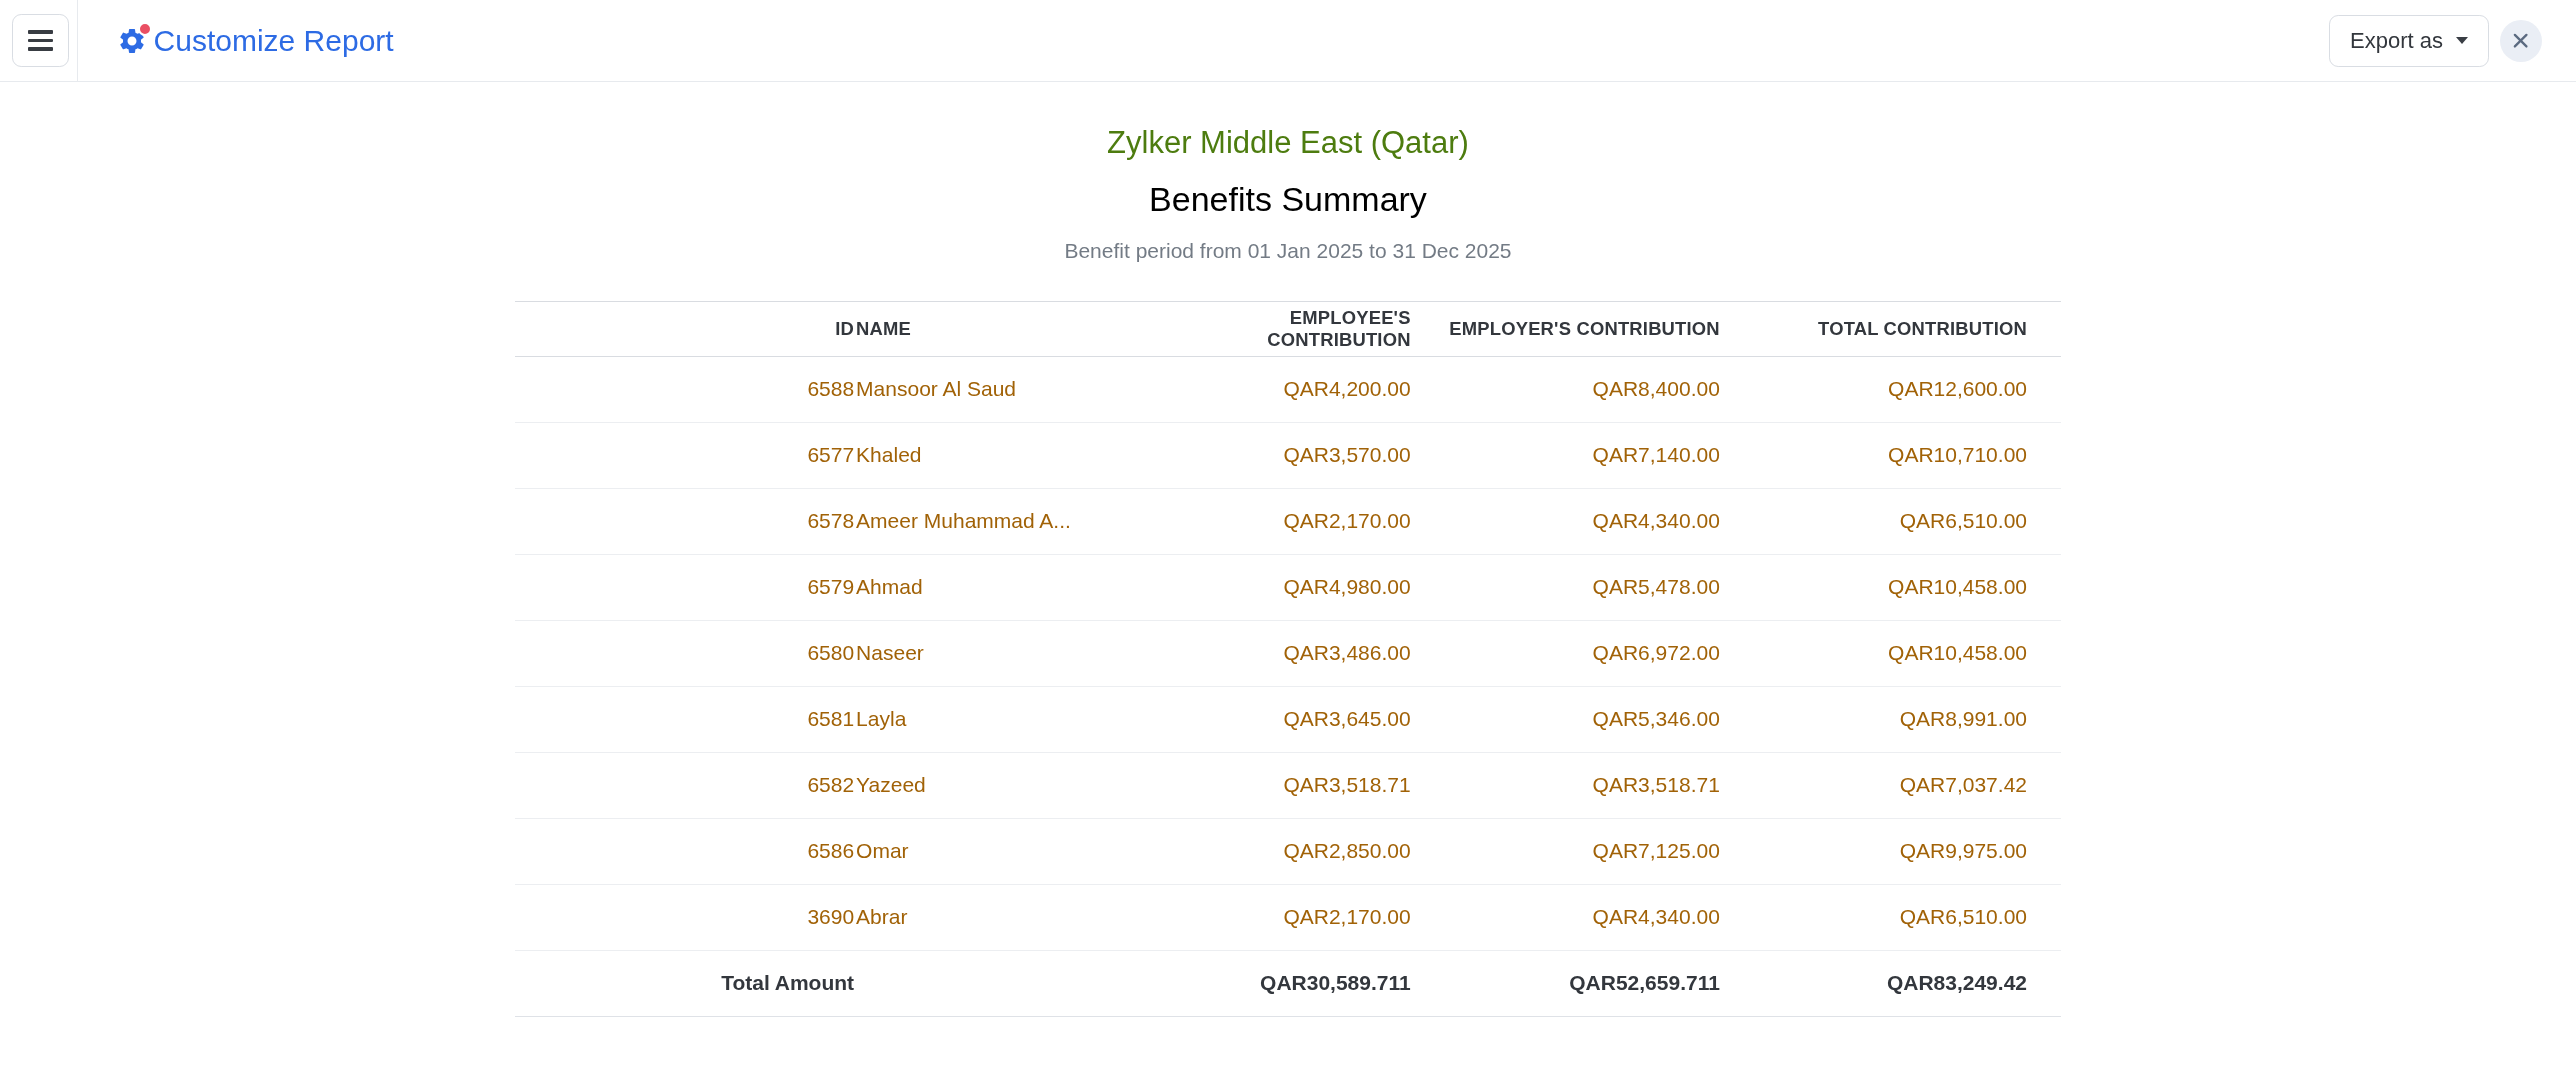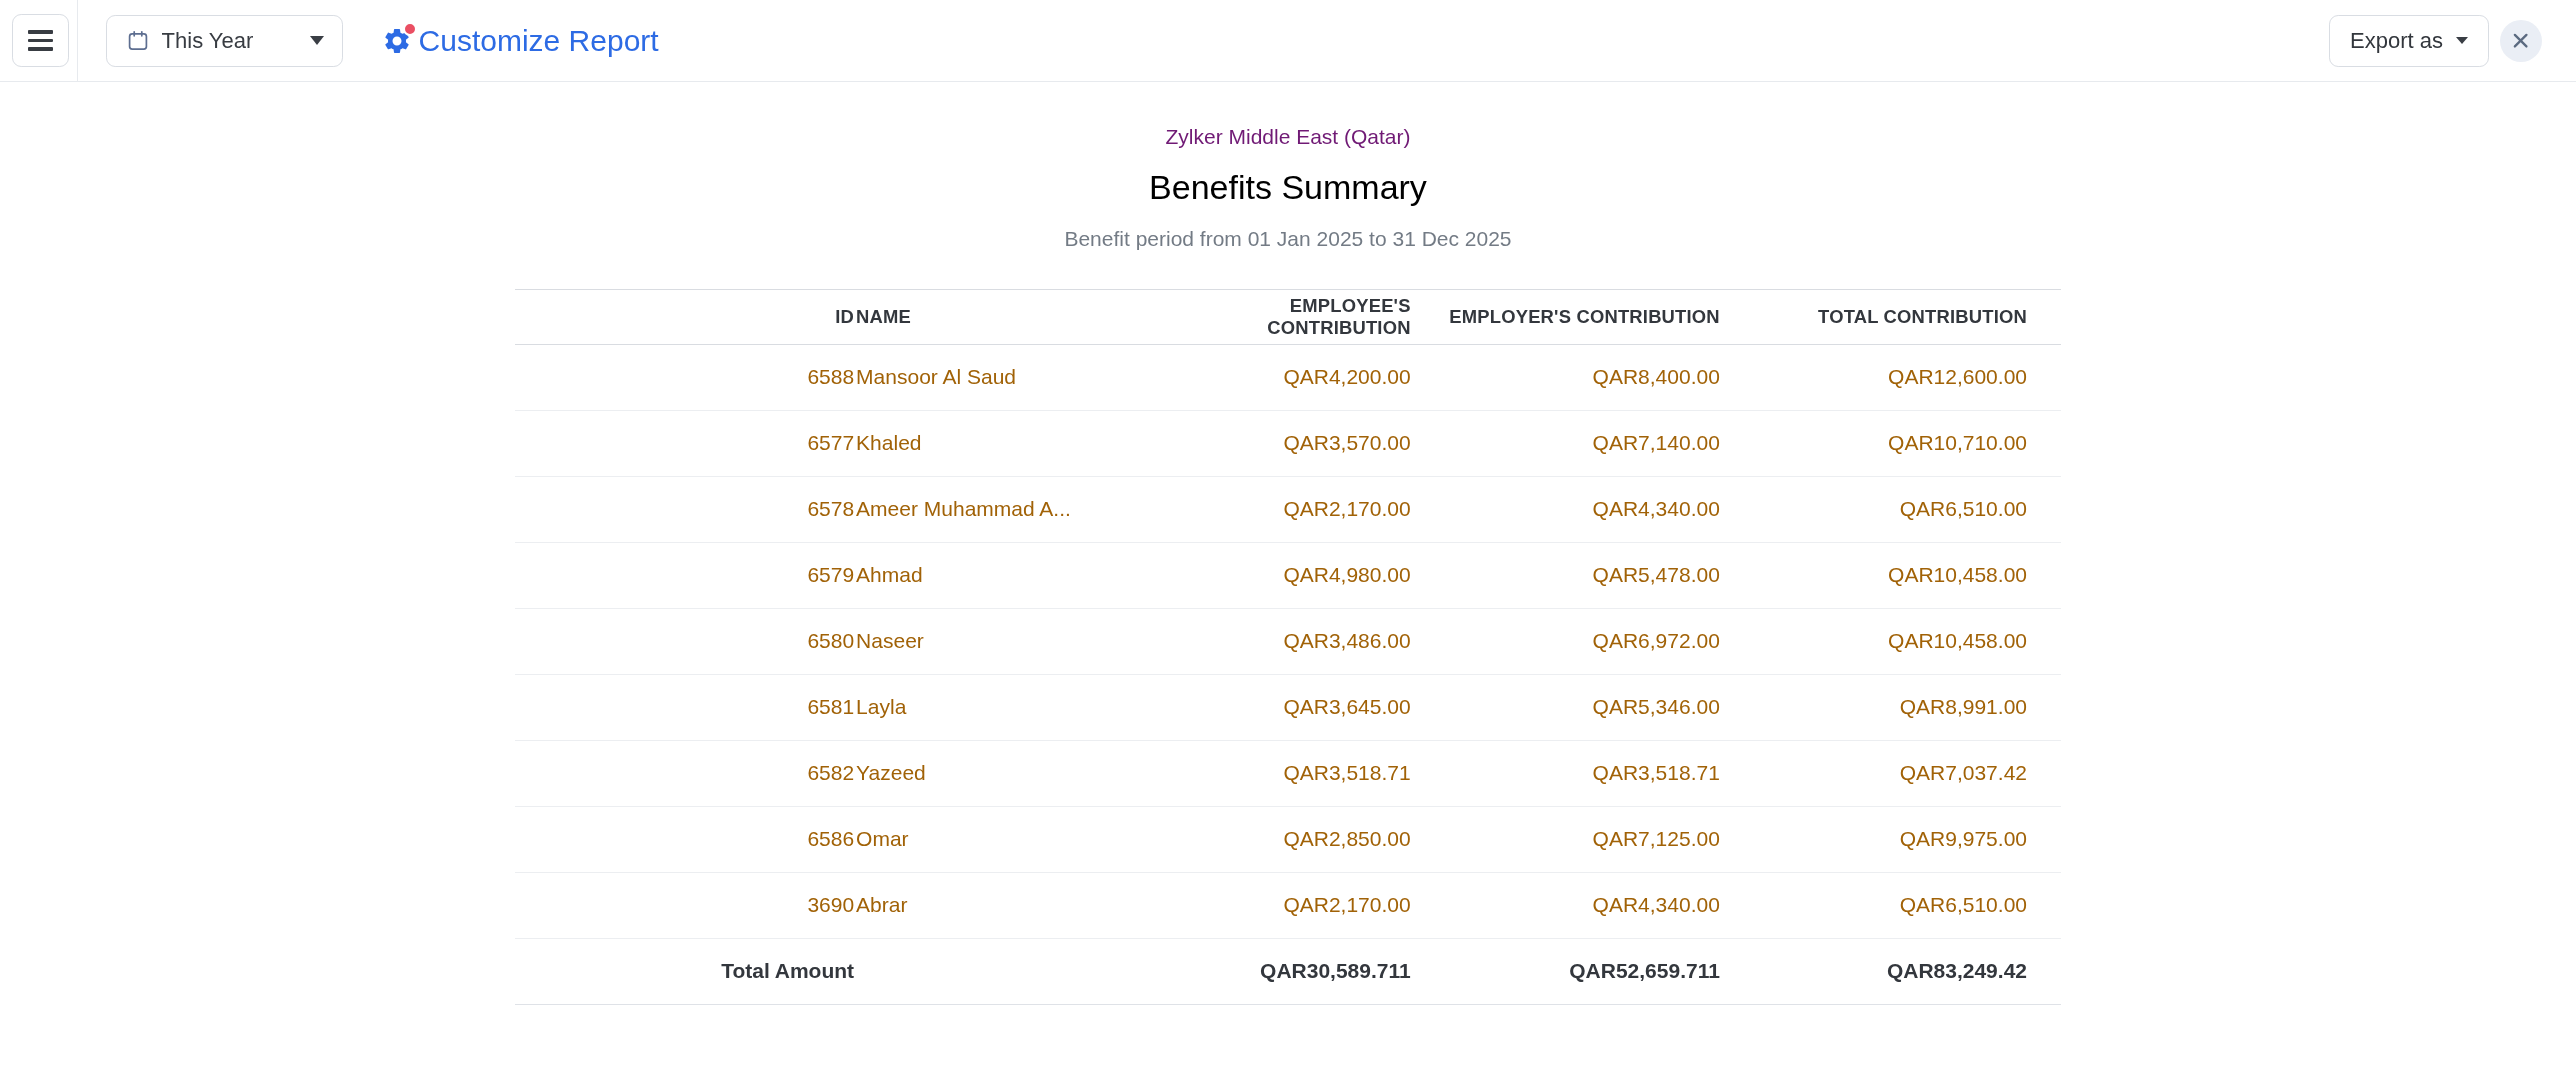--- a/index.html
+++ b/index.html
@@ -29,21 +29,21 @@
 
   .right-group { margin-left:auto; display:flex; align-items:center; margin-right:34px; gap:11px; }
   .export-btn { height:52px; padding:0 20px; border:0.9px solid #d9dde3; border-radius:9.2px; background:#fff;
     font-size:22px; color:#33373d; display:flex; align-items:center; gap:13px; cursor:pointer; }
   .close-btn { width:42px; height:42px; border-radius:50%; background:#eaeef5; display:flex; align-items:center;
     justify-content:center; cursor:pointer; border:none; }
   .close-btn svg { width:19.3px; height:19.3px; display:block; }
 
   
   .report-header { text-align:center; }
-  .company { padding-top:43px; font-size:21px; color:#701a75; }
+  .company { padding-top:43px; font-size:31px; color:#4d7c0f; }
   .report-title { margin-top:19.3px; font-size:34px; color:#000000; font-weight:400; }
   .period-text { margin-top:19.3px; font-size:21px; color:#737b85; }
 
   
   .table-wrap { width:1546px; margin:38px auto 0; }
   table { width:100%; border-collapse:collapse; table-layout:fixed; }
   col.c1 { width:22%; } col.c2 { width:20.5%; } col.c3 { width:15.5%; } col.c4 { width:20%; } col.c5 { width:22%; }
 
   thead th { height:55px; border-top:0.9px solid #d9dce1; border-bottom:0.9px solid #d9dce1;
     font-size:18.4px; font-weight:700; color:#33373d; letter-spacing:0.2px; vertical-align:middle; }
@@ -61,31 +61,20 @@
 <div class="page">
 
   <div class="toolbar">
     <button class="hamburger-btn">
       <span class="bar"></span>
       <span class="bar"></span>
       <span class="bar"></span>
     </button>
     <div class="toolbar-divider"></div>
 
-    <div class="period-btn">
-      <span style="display:flex;">
-        <svg width="24" height="24" viewBox="0 0 24 24" fill="none" stroke="#5d6e90" stroke-width="1.7" stroke-linecap="round">
-          <rect x="3.6" y="4.8" width="16.8" height="15.4" rx="2.6"></rect>
-          <line x1="8.2" y1="2.8" x2="8.2" y2="6.8"></line>
-          <line x1="15.8" y1="2.8" x2="15.8" y2="6.8"></line>
-        </svg>
-      </span>
-      <span class="label">This Year</span>
-      <span class="caret-down"></span>
-    </div>
 
     <div class="customize">
       <span class="gear-wrap">
         <svg viewBox="0 0 24 24" fill="#2d6be4">
           <path d="M19.14,12.94c0.04-0.3,0.06-0.61,0.06-0.94c0-0.32-0.02-0.64-0.07-0.94l2.03-1.58c0.18-0.14,0.23-0.41,0.12-0.61 l-1.92-3.32c-0.12-0.22-0.37-0.29-0.59-0.22l-2.39,0.96c-0.5-0.38-1.03-0.7-1.62-0.94L14.4,2.81c-0.04-0.24-0.24-0.41-0.48-0.41 h-3.84c-0.24,0-0.43,0.17-0.47,0.41L9.25,5.35C8.66,5.59,8.12,5.92,7.63,6.29L5.24,5.33c-0.22-0.08-0.47,0-0.59,0.22L2.74,8.87 C2.62,9.08,2.66,9.34,2.86,9.48l2.03,1.58C4.84,11.36,4.8,11.69,4.8,12s0.02,0.64,0.07,0.94l-2.03,1.58 c-0.18,0.14-0.23,0.41-0.12,0.61l1.92,3.32c0.12,0.22,0.37,0.29,0.59,0.22l2.39-0.96c0.5,0.38,1.03,0.7,1.62,0.94l0.36,2.54 c0.05,0.24,0.24,0.41,0.48,0.41h3.84c0.24,0,0.44-0.17,0.47-0.41l0.36-2.54c0.59-0.24,1.13-0.56,1.62-0.94l2.39,0.96 c0.22,0.08,0.47,0,0.59-0.22l1.92-3.32c0.12-0.22,0.07-0.47-0.12-0.61L19.14,12.94z M12,15.6c-1.98,0-3.6-1.62-3.6-3.6 s1.62-3.6,3.6-3.6s3.6,1.62,3.6,3.6S13.98,15.6,12,15.6z"></path>
         </svg>
         <span class="red-dot"></span>
       </span>
       <span>Customize Report</span>
     </div>

